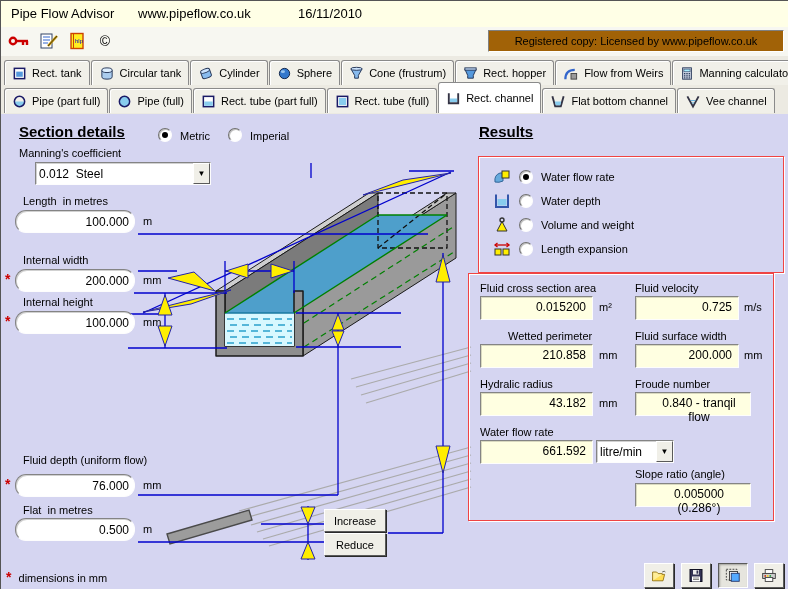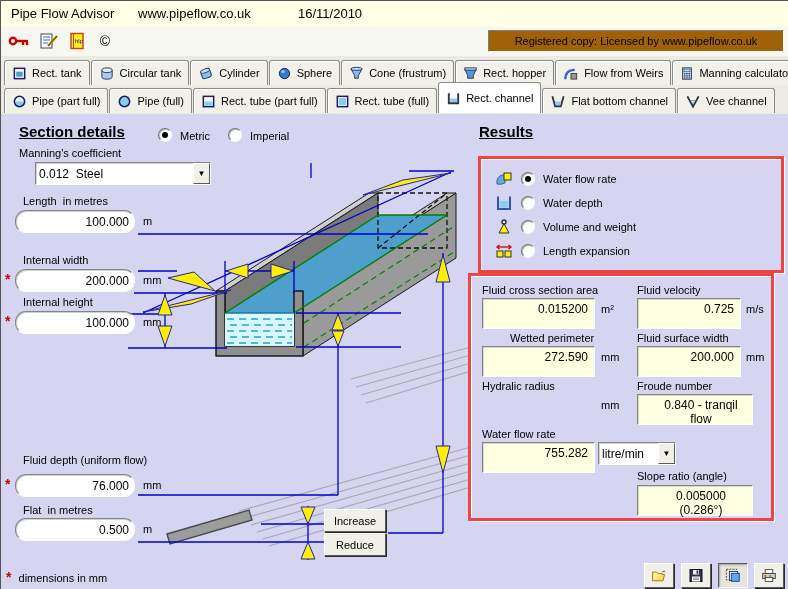--- a/index.html
+++ b/index.html
@@ -29,29 +29,29 @@
   .heading{font-size:15px;font-weight:bold;text-decoration:underline;}
   .lbl{font-size:11px;white-space:pre;}
   .unit{font-size:11px;}
   .star{color:#cc0000;font-size:14px;font-weight:bold;}
   .field{background:#ffffff;border:1px solid;border-color:#848484 #fdfdfd #fdfdfd #848484;
          box-shadow:inset 1px 1px 0 rgba(0,0,0,.18);font-size:12px;text-align:right;
          font-family:"Liberation Sans",sans-serif;padding:0 5px 0 2px;box-sizing:border-box;height:23px;}
   input.field{outline:none;border-radius:11px;}
   .rfield{background:#ffffe1;border:1px solid;border-color:#848484 #fdfdfd #fdfdfd #848484;
           box-shadow:inset 1px 1px 0 rgba(0,0,0,.15);font-size:12px;text-align:right;
-          padding:3px 6px 0 18px;box-sizing:border-box;height:31px;}
+          padding:3px 6px 0 18px;box-sizing:border-box;height:24px;}
   .btn95{background:#f0efe8;border:1px solid;border-color:#ffffff #5a5a5a #5a5a5a #ffffff;
          box-shadow:1px 1px 0 #2a2a2a;font-size:11px;font-family:"Liberation Sans",sans-serif;
          display:flex;align-items:center;justify-content:center;cursor:default;box-sizing:border-box;}
   .radio{display:inline-block;width:12px;height:12px;border-radius:50%;background:#fff;
          border:1px solid;border-color:#707070 #fdfdfd #fdfdfd #707070;box-shadow:inset 1px 1px 0 rgba(0,0,0,.25);
          position:relative;vertical-align:-2px;}
   .radio.checked::after{content:"";position:absolute;left:3px;top:3px;width:6px;height:6px;border-radius:50%;background:#000;}
-  .groupbox{border:3px solid #ef4444;box-shadow:inset 1px 1px 0 #ffffff,1px 1px 0 #ffffff;box-sizing:border-box;text-decoration:underline;}
+  .groupbox{border:1px solid #ef4444;box-shadow:inset 1px 1px 0 #ffffff,1px 1px 0 #ffffff;box-sizing:border-box;text-decoration:underline;}
   .combo{background:#fff;border:1px solid;border-color:#848484 #fdfdfd #fdfdfd #848484;
          box-shadow:inset 1px 1px 0 rgba(0,0,0,.18);display:flex;align-items:center;box-sizing:border-box;}
   .combo .txt{flex:1;font-size:12px;padding-left:3px;white-space:pre;}
   .combo .dd{width:17px;align-self:stretch;background:#f0efe8;border:1px solid;
              border-color:#ffffff #5a5a5a #5a5a5a #ffffff;display:flex;align-items:center;justify-content:center;
              font-size:8px;box-sizing:border-box;}
   .optrow{position:absolute;display:flex;align-items:center;gap:8px;font-size:11px;}
   .toolbtn{width:30px;height:25px;}
   .toolbtn.pressed{border-color:#5a5a5a #ffffff #ffffff #5a5a5a;box-shadow:inset 1px 1px 2px rgba(0,0,0,.3);background:#e6e5de;}
 </style>
@@ -401,33 +401,34 @@
 
   <div class="abs groupbox" style="left:467px;top:272px;width:306px;height:248px;">
     <div class="abs lbl" style="left:11px;top:8px;">Fluid cross section area</div>
     <div class="abs rfield" style="left:11px;top:22px;width:113px;">0.015200</div>
     <span class="abs unit" style="left:130px;top:27px;">m²</span>
     <div class="abs lbl" style="left:166px;top:8px;">Fluid velocity</div>
     <div class="abs rfield" style="left:166px;top:22px;width:104px;">0.725</div>
     <span class="abs unit" style="left:275px;top:27px;">m/s</span>
 
     <div class="abs lbl" style="left:11px;top:56px;margin-left:28px;">Wetted perimeter</div>
-    <div class="abs rfield" style="left:11px;top:70px;width:113px;">272.590</div>
+    <div class="abs rfield" style="left:11px;top:70px;width:113px;">210.858</div>
     <span class="abs unit" style="left:130px;top:75px;">mm</span>
     <div class="abs lbl" style="left:166px;top:56px;">Fluid surface width</div>
     <div class="abs rfield" style="left:166px;top:70px;width:104px;">200.000</div>
     <span class="abs unit" style="left:275px;top:75px;">mm</span>
 
     <div class="abs lbl" style="left:11px;top:104px;">Hydralic radius</div>
+    <div class="abs rfield" style="left:11px;top:118px;width:113px;">43.182</div>
     <span class="abs unit" style="left:130px;top:123px;">mm</span>
     <div class="abs lbl" style="left:166px;top:104px;">Froude number</div>
     <div class="abs rfield" style="left:166px;top:118px;width:116px;text-align:center;">0.840 - tranqil flow</div>
 
     <div class="abs lbl" style="left:11px;top:152px;">Water flow rate</div>
-    <div class="abs rfield" style="left:11px;top:166px;width:113px;">755.282</div>
+    <div class="abs rfield" style="left:11px;top:166px;width:113px;">661.592</div>
     <div class="abs combo" style="left:127px;top:166px;width:78px;height:23px;">
       <span class="txt">litre/min</span>
       <span class="dd">▼</span>
     </div>
 
     <div class="abs lbl" style="left:166px;top:194px;">Slope ratio (angle)</div>
     <div class="abs rfield" style="left:166px;top:209px;width:116px;text-align:center;">0.005000 (0.286°)</div>
   </div>
 
   <button class="abs btn95 toolbtn" style="left:643px;top:562px;">

